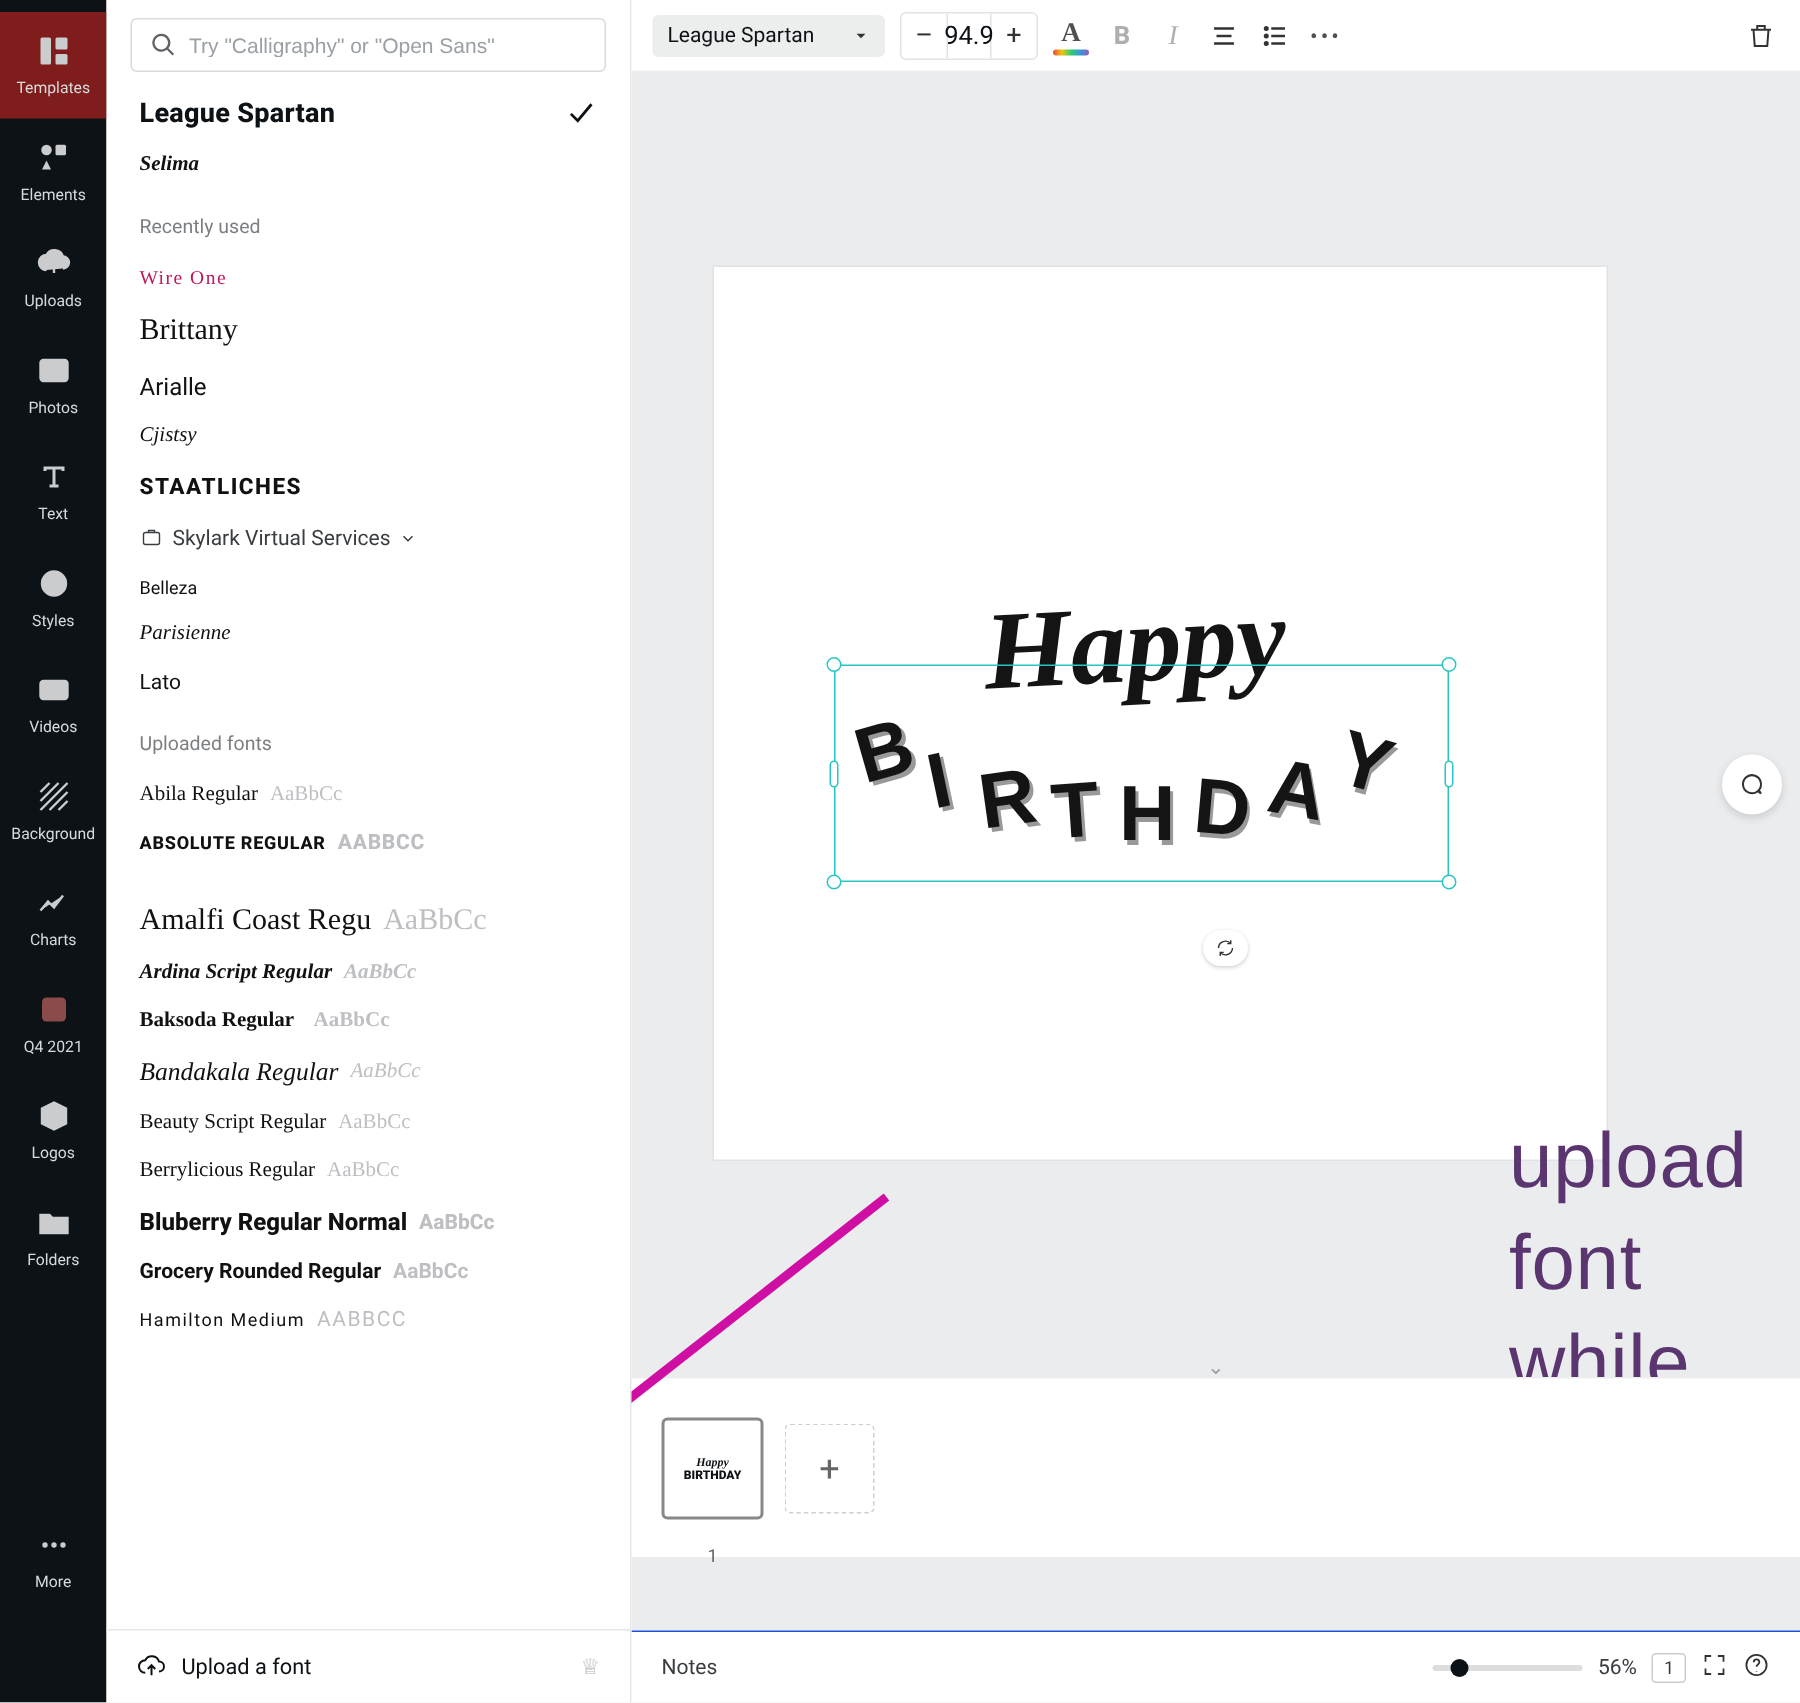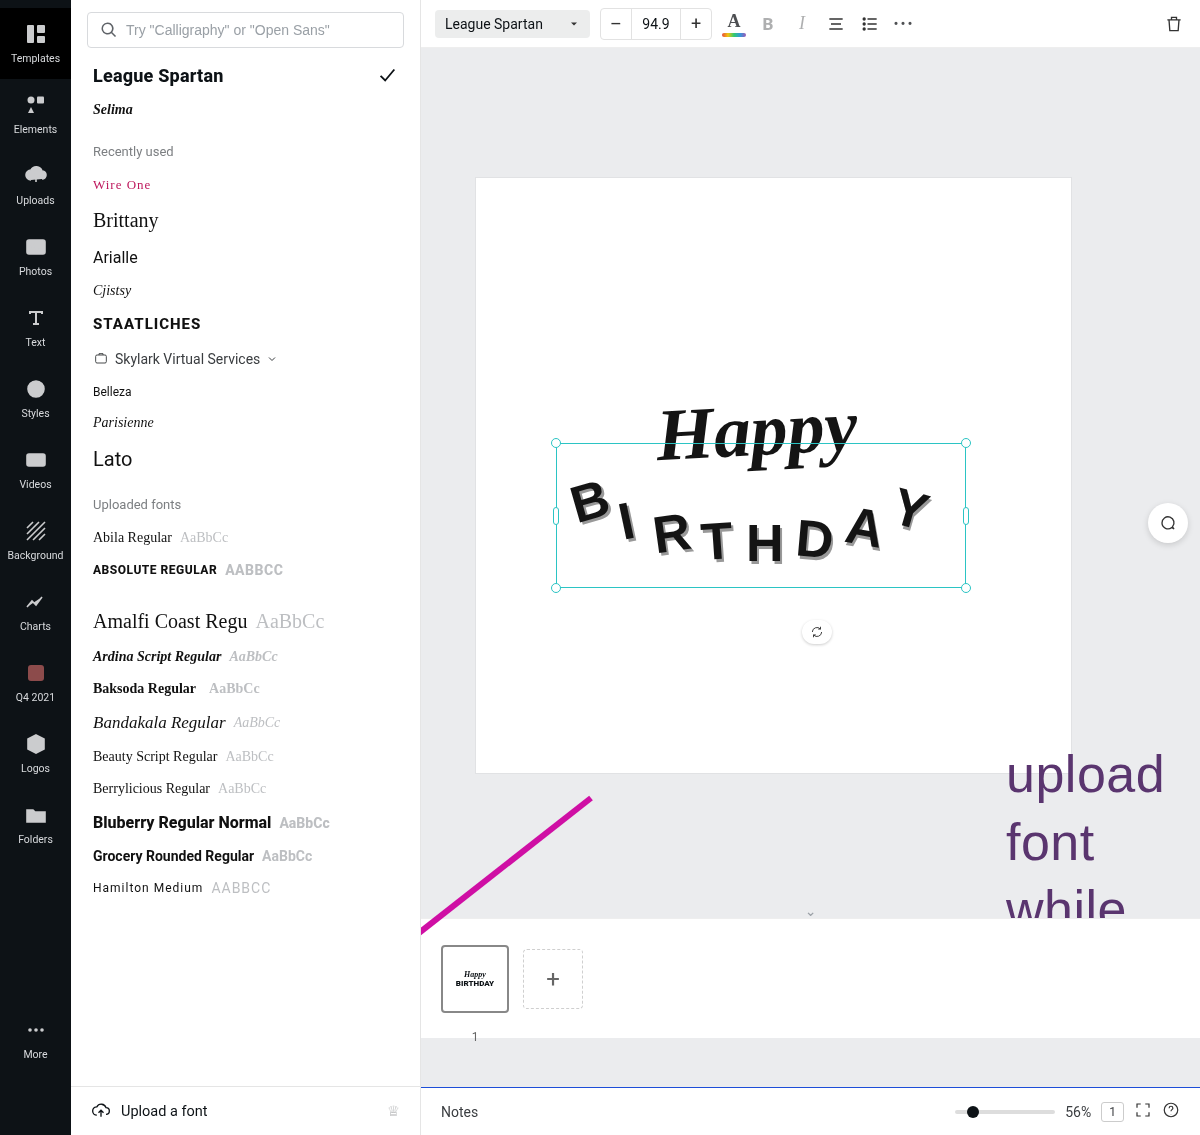--- a/index.html
+++ b/index.html
@@ -1,20 +1,20 @@
 <!DOCTYPE html>
 <html><head>
 <meta charset="utf-8">
 <style>
 * { box-sizing: border-box; margin: 0; padding: 0; }
 body { font-family: -apple-system, BlinkMacSystemFont, "Segoe UI", Roboto, sans-serif; width:1200px; height:1135px; overflow:hidden; background:#fff; color:#0d1216; }
 .app { display:flex; width:100%; height:100%; }
 .lnav { width:71px; background:#0d1216; display:flex; flex-direction:column; align-items:center; padding-top:8px; color:#d8dadd; font-size:11px; }
 .lnav-item { width:71px; height:71px; display:flex; flex-direction:column; align-items:center; justify-content:center; gap:6px; cursor:pointer; }
-.lnav-item.active { background:#000000; }
+.lnav-item.active { background:#7f1d1d; }
 .lnav-item span { font-size:10.5px; }
 .lnav svg { width:24px; height:24px; fill:#cbccce; }
 .lnav-item-more { margin-top:auto; margin-bottom:60px; }
 .side { width:350px; background:#fff; border-right:1px solid #e5e5e5; display:flex; flex-direction:column; }
 .search-wrap { padding:12px 16px 6px; }
 .search { display:flex; align-items:center; gap:8px; border:1px solid #d8dadd; border-radius:4px; padding:8px 12px; }
 .search svg { width:18px; height:18px; fill:#5f6368; }
 .search input { border:none; outline:none; flex:1; font-size:14px; color:#333; }
 .search input::placeholder { color:#9aa0a6; }
 .selected-font-row { padding:10px 22px 8px; display:flex; justify-content:space-between; align-items:center; font-weight:800; font-size:18px; letter-spacing:0.2px; }
@@ -27,21 +27,21 @@
 .brand-row svg { width:16px; height:16px; fill:#3a3d40; }
 .upload-row { border-top:1px solid #e5e5e5; padding:14px 20px; display:flex; align-items:center; gap:10px; font-size:14.5px; color:#0d1216; cursor:pointer; }
 .upload-row svg { width:20px; height:20px; stroke:#0d1216; stroke-width:1.6; fill:none; }
 .upload-row .crown { margin-left:auto; opacity:.35; }
 .main { flex:1; display:flex; flex-direction:column; background:#fff; position:relative; }
 .toolbar { height:48px; display:flex; align-items:center; padding:0 14px; gap:10px; border-bottom:1px solid #eee; }
 .font-dd { display:flex; align-items:center; gap:6px; background:#eceded; border-radius:4px; padding:6px 10px; font-size:14px; min-width:155px; justify-content:space-between; cursor:pointer; }
 .font-dd svg { width:12px; height:12px; fill:#333; }
 .size-group { display:flex; align-items:center; border:1px solid #e2e2e2; border-radius:4px; height:32px; }
 .size-btn { width:30px; text-align:center; font-size:18px; color:#333; cursor:pointer; user-select:none; }
-.size-val { width:50px; text-align:center; font-size:14px; border-left:1px solid #e2e2e2; border-right:1px solid #e2e2e2; height:100%; display:flex; align-items:center; justify-content:center; }
+.size-val { width:30px; text-align:center; font-size:17px; border-left:1px solid #e2e2e2; border-right:1px solid #e2e2e2; height:100%; display:flex; align-items:center; justify-content:center; }
 .tb-ico { width:24px; height:24px; display:flex; align-items:center; justify-content:center; cursor:pointer; color:#4d4f52; }
 .tb-ico.dim { opacity:.45; }
 .tb-ico svg { width:20px; height:20px; }
 .color-A { position:relative; width:26px; display:flex; flex-direction:column; align-items:center; font-family:serif; font-size:18px; font-weight:700; }
 .color-A .bar { width:24px; height:4px; background:linear-gradient(90deg,#e74c3c,#f1c40f,#2ecc71,#3498db,#9b59b6); border-radius:2px; margin-top:1px; }
 .trash { margin-left:auto; }
 .canvas-area { flex:1; background:#ebecee; position:relative; overflow:hidden; }
 .canvas { position:absolute; left:55px; top:130px; width:595px; height:595px; background:#fff; box-shadow:0 0 0 1px rgba(0,0,0,0.04); }
 .txt-happy { position:absolute; left:180px; top:210px; font-size:74px; font-style:italic; font-family:"Brush Script MT","Segoe Script",cursive; font-weight:700; color:#141414; transform:rotate(-3deg); }
 .sel-box { position:absolute; left:80px; top:265px; width:410px; height:145px; border:1.5px solid #2bc4c4; }
@@ -218,21 +218,21 @@
         <svg viewBox="0 0 24 24" style="width:12px;height:12px;">
             <path d="M6 9l6 6 6-6" fill="none" stroke="#3a3d40" stroke-width="2"></path>
           </svg>
       </div>
       <div class="font-row" style="font-size:12px;">
           <span>Belleza</span>
         </div>
       <div class="font-row" style="font-family:cursive;font-style:italic;">
           <span>Parisienne</span>
         </div>
-      <div class="font-row" style="font-size:20px;">
+      <div class="font-row" style="font-size:14px;">
           <span>Lato</span>
         </div>
       <div class="section-head">Uploaded fonts</div>
       <div class="font-row" style="font-family:cursive;">
           <span>Abila Regular</span>
           <span class="sample">AaBbCc</span>
         </div>
       <div class="font-row" style="font-weight:800;letter-spacing:.5px;font-size:12px;">
           <span>ABSOLUTE REGULAR</span>
           <span class="sample">AABBCC</span>

